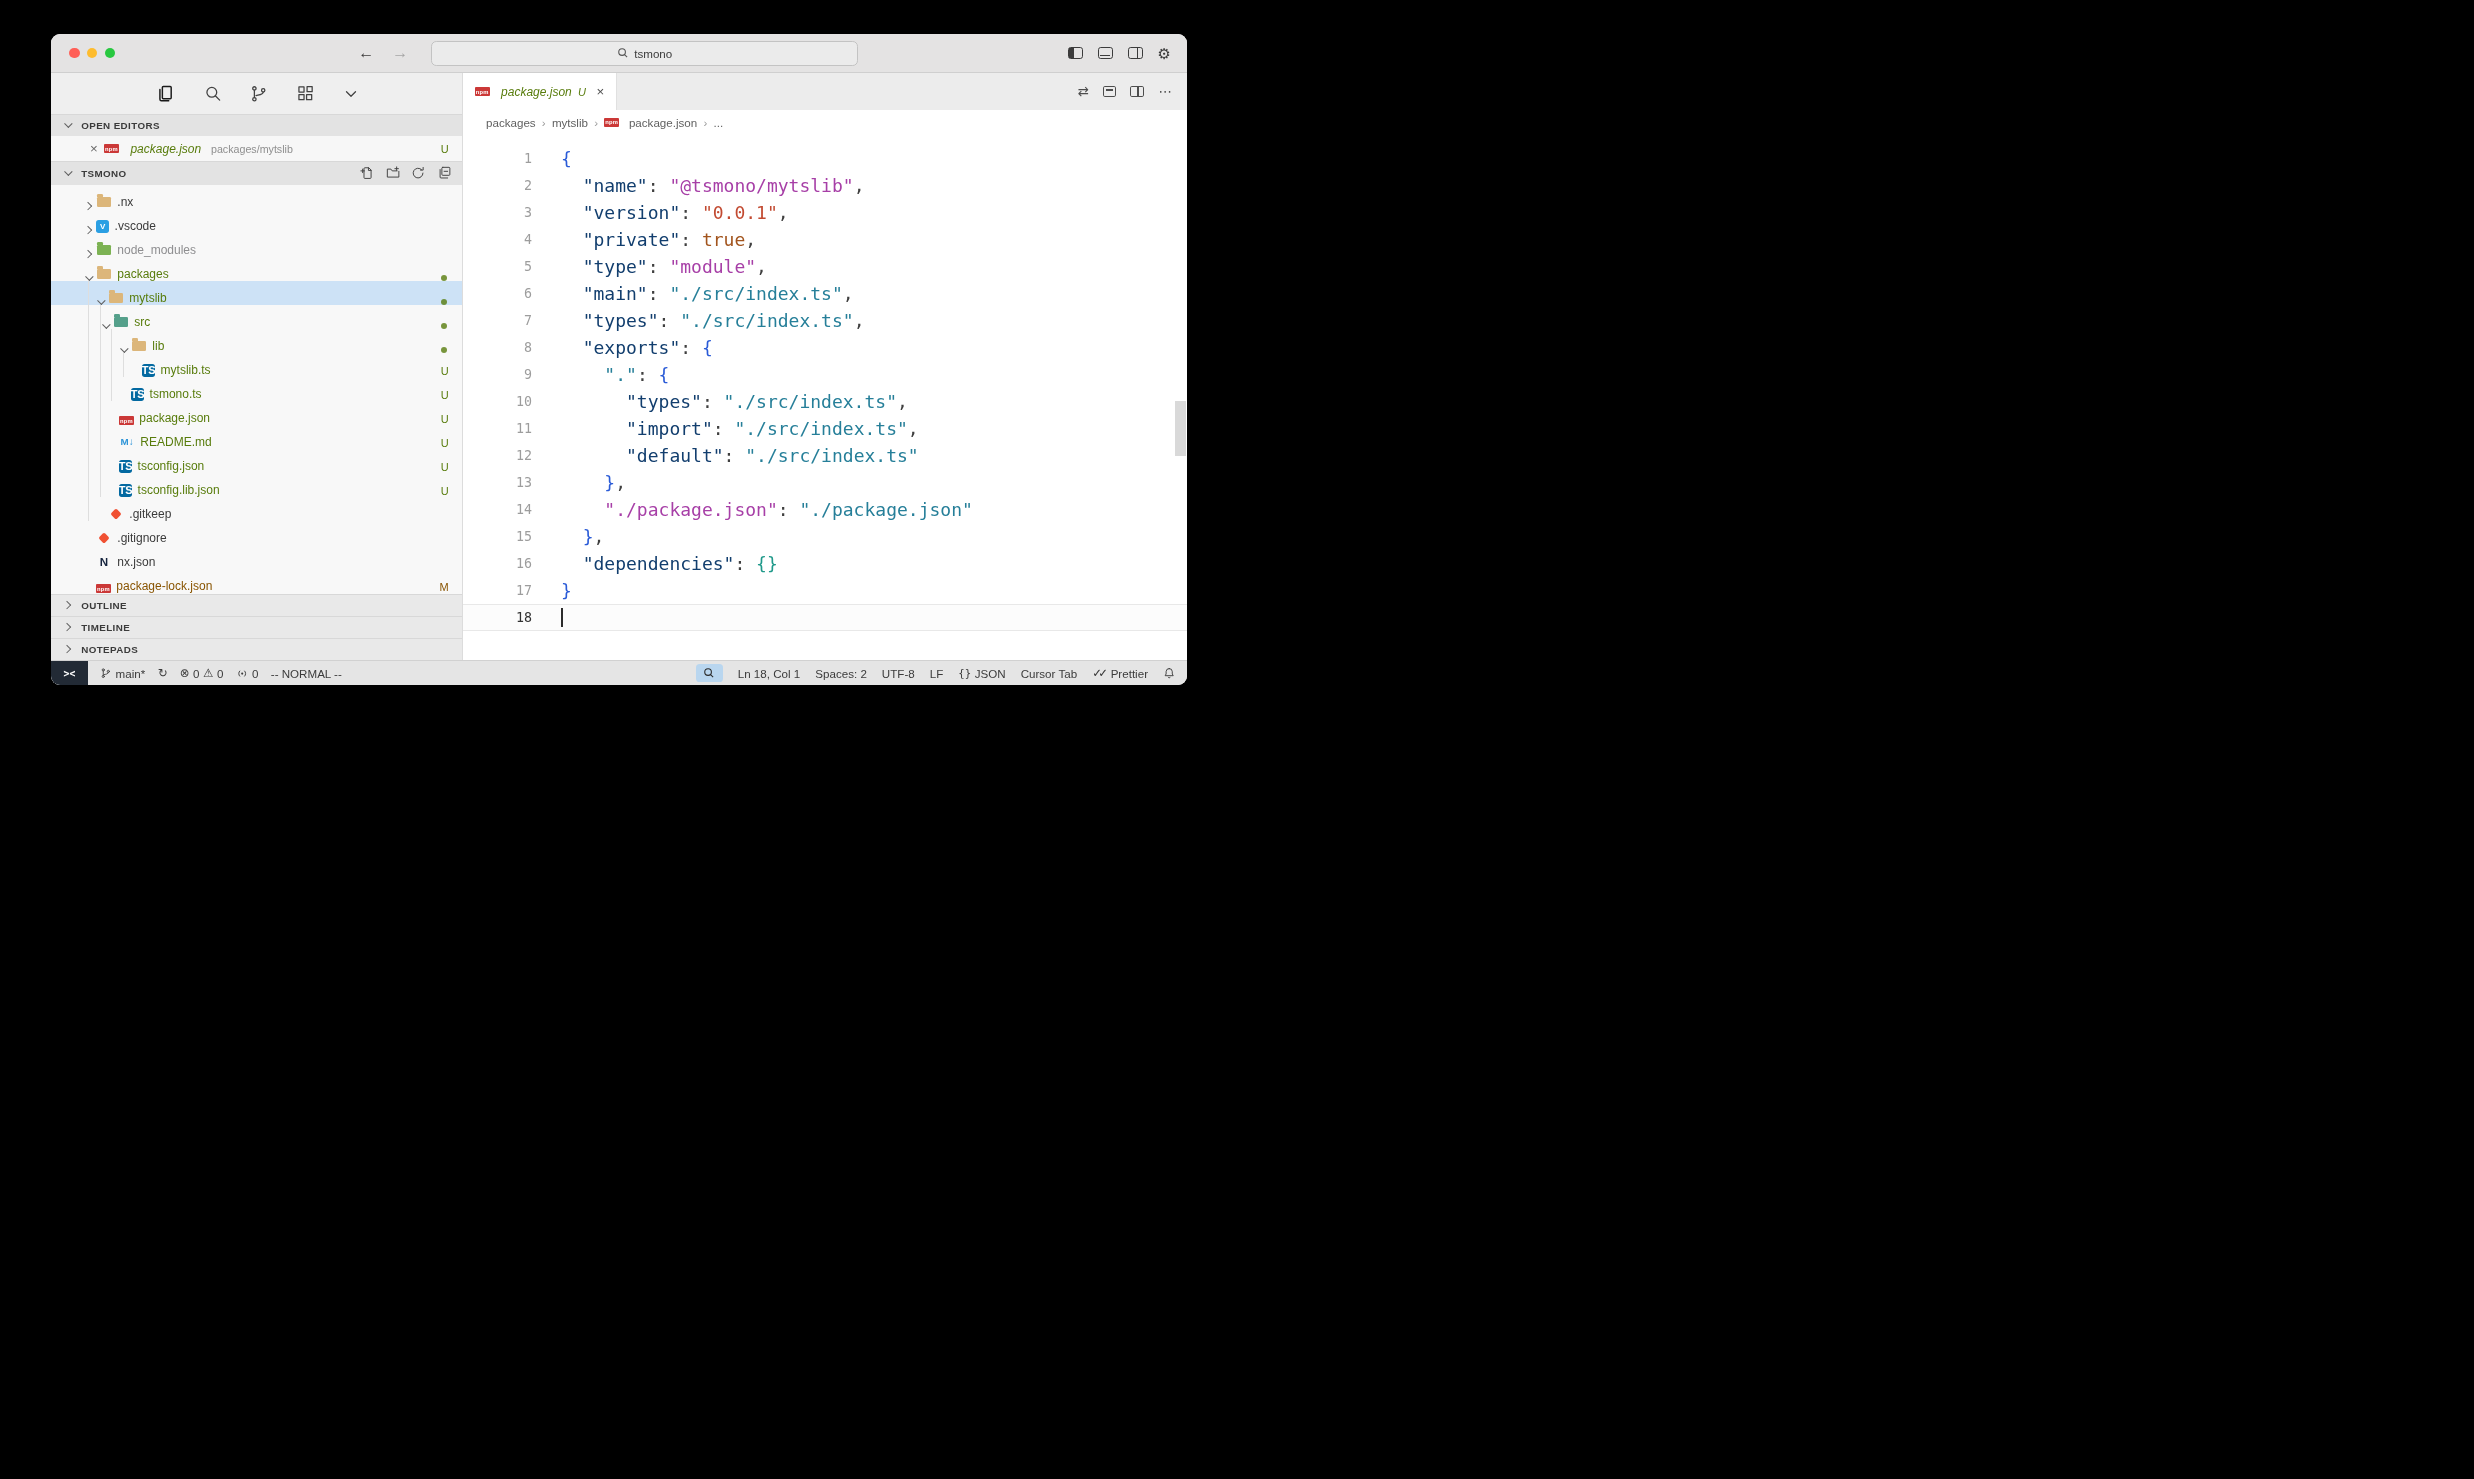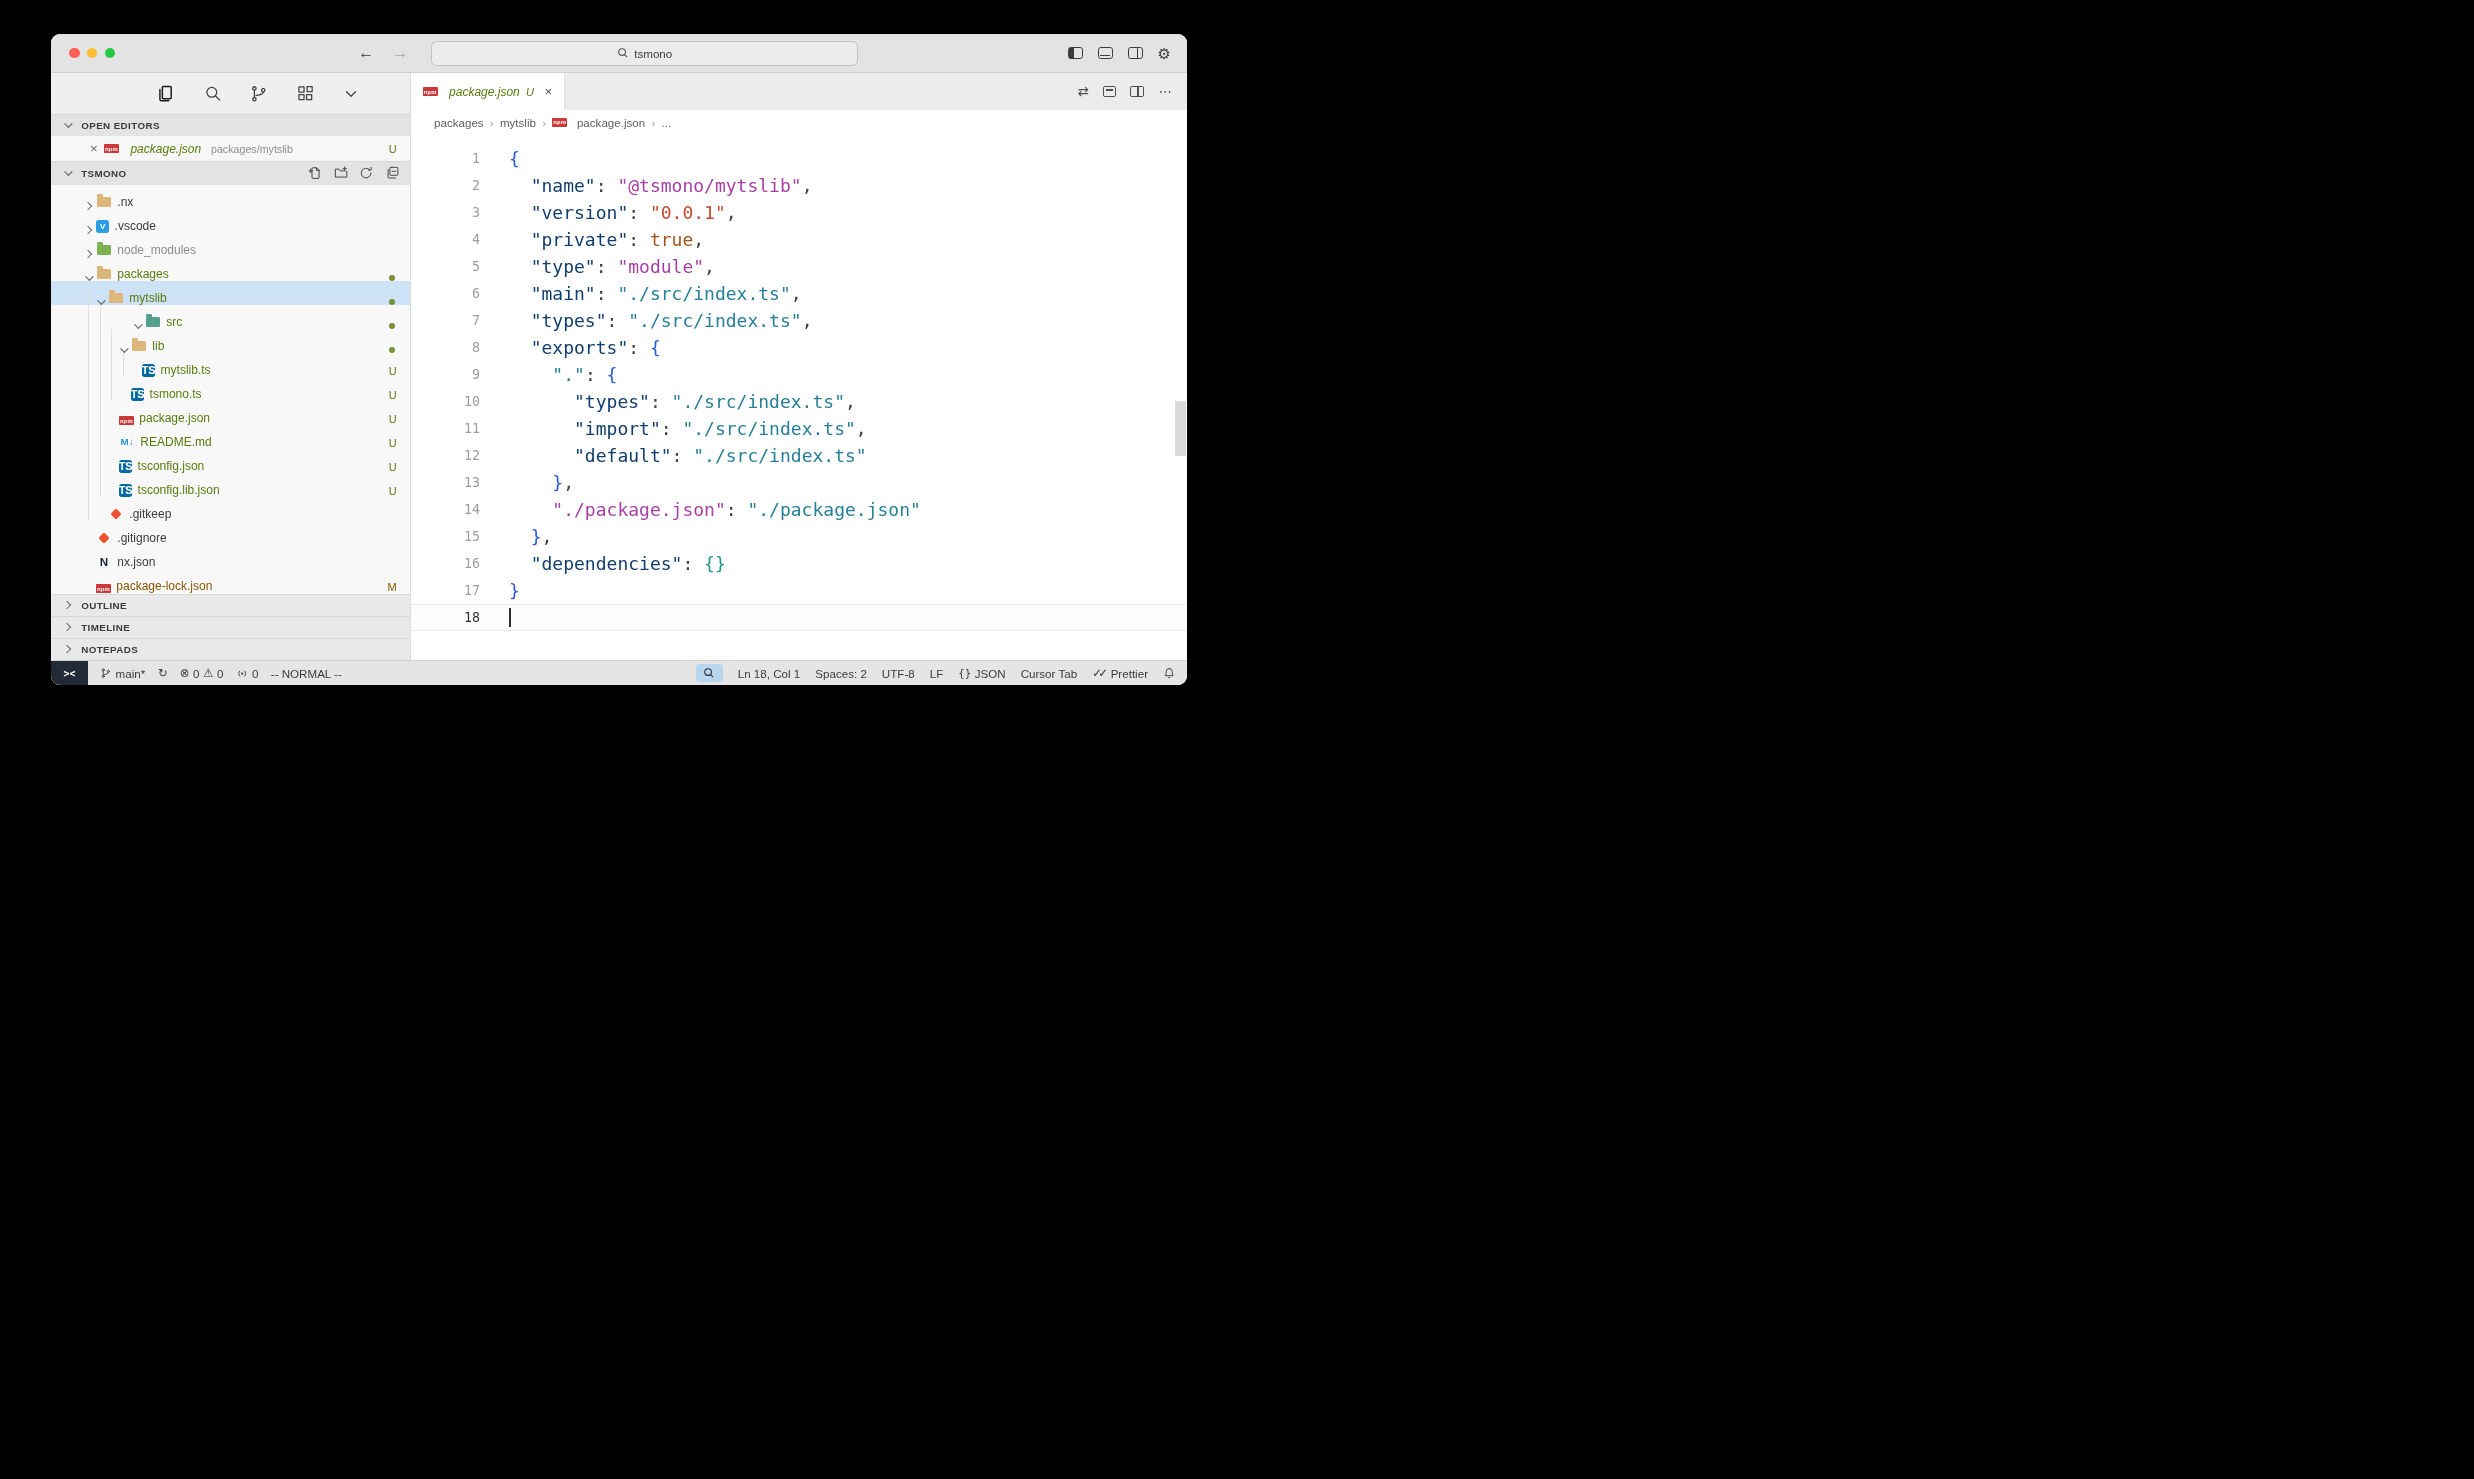--- a/index.html
+++ b/index.html
@@ -27,21 +27,21 @@
   .pane { width:15px; height:11.6px; border:1.2px solid #3b3b3b; border-radius:2.7px; position:relative; display:inline-block; }
   .pane.left::before  { content:""; position:absolute; left:0; top:0; bottom:0; width:5.3px; background:#3b3b3b; }
   .pane.bottom::before{ content:""; position:absolute; left:1.8px; right:1.8px; bottom:1.8px; height:1.2px; background:#3b3b3b; }
   .pane.right::before { content:""; position:absolute; right:3.6px; top:0; bottom:0; width:1.2px; background:#3b3b3b; }
   .gear { font-size:15px; color:#3b3b3b; line-height:1; }
 
   
   .main { flex:1; min-height:0; display:flex; }
 
   
-  .sidebar { width:360px; flex:none; background:#f7f7f7; border-right:0.9px solid #dcdcdc;
+  .sidebar { width:412px; flex:none; background:#f7f7f7; border-right:0.9px solid #dcdcdc;
     display:flex; flex-direction:column; min-height:0; }
   .activity { height:41px; flex:none; background:#efefef; display:flex; align-items:center;
     gap:27px; padding-left:105px; }
   .activity svg { display:block; }
 
   .section-header { height:22px; flex:none; background:#e3e3e3; border-top:0.9px solid #d8d8d8;
     display:flex; align-items:center; gap:6.2px; padding-left:9px;
     font-size:9.8px; font-weight:bold; letter-spacing:0.4px; color:#3b3b3b; }
   .section-header.ts { height:24px; }
   .hdr-actions { margin-left:auto; display:flex; align-items:center; gap:11.6px; padding-right:10.7px; }
@@ -304,21 +304,21 @@
               <span class="chev-box">
                 <i class="chev down"></i>
               </span>
               <span class="ficon">
                 <i class="fold folder"></i>
               </span>
               <span class="tree-label c-untracked">mytslib</span>
               <span class="spacer"></span>
               <span class="badge dot"></span>
             </div>
-            <div class="tree-row" style="padding-left: 79px;">
+            <div class="tree-row" style="padding-left: 47px;">
               <span class="chev-box">
                 <i class="chev down"></i>
               </span>
               <span class="ficon">
                 <i class="fold folder-teal"></i>
               </span>
               <span class="tree-label c-untracked">src</span>
               <span class="spacer"></span>
               <span class="badge dot"></span>
             </div>

